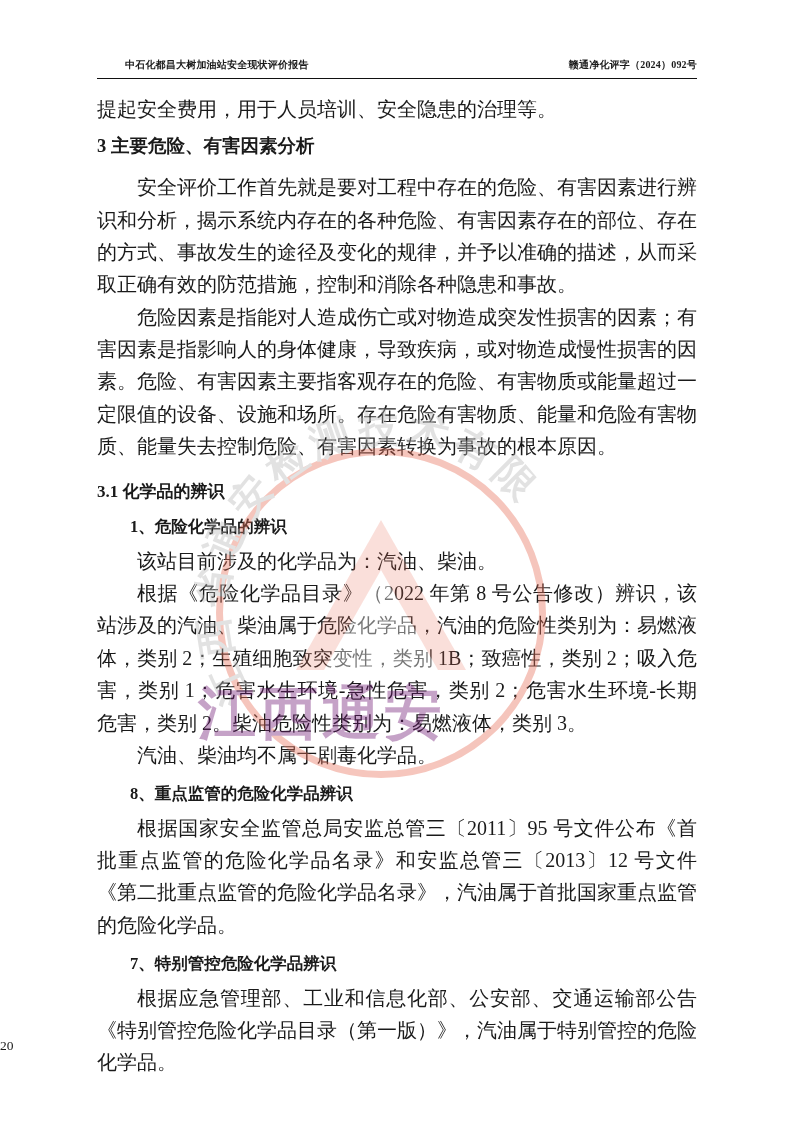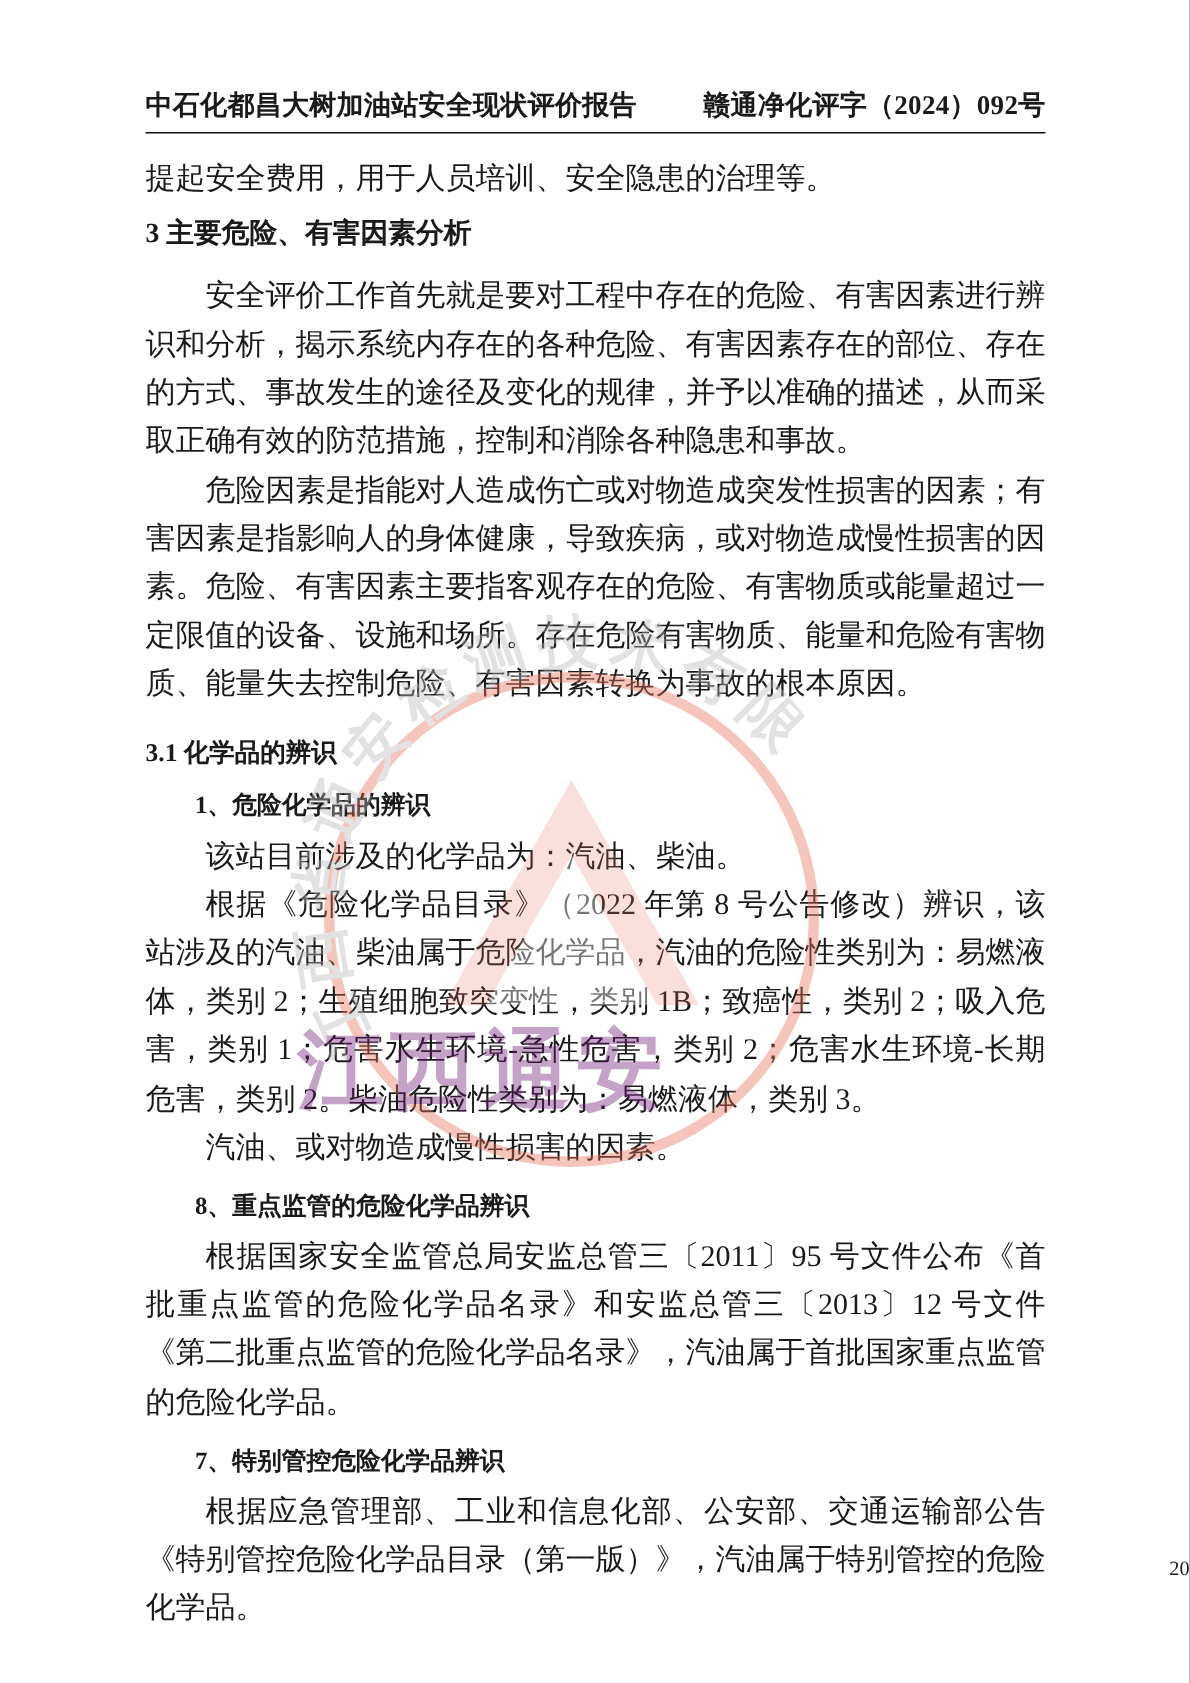--- a/index.html
+++ b/index.html
@@ -21,23 +21,24 @@
     position: absolute;
     left: 97px;
     top: 58px;
     width: 600px;
   }
   
   .hdr {
     display: flex;
     justify-content: space-between;
     align-items: flex-end;
-    font-size: 18px;
+    font-size: 10px;
     letter-spacing: 0.2px;
     padding-bottom: 6px;
+    margin-left: 28px;
   }
   .hdr-left { font-weight: 600; }
   .hdr-right { font-weight: 700; }
   .hdr-rule {
     border-bottom: 1.3px solid #111;
     margin-bottom: 14px;
   }
   
   p {
     margin: 0;
@@ -65,21 +66,21 @@
     text-indent: 2em;
     margin: 10px 0 4px 0;
     line-height: 1.6;
   }
   .para { margin-bottom: 0px; }
   .pagenum {
     position: absolute;
     left: 0;
     right: 0;
     top: 1038px;
-    text-align: right;
+    text-align: left;
     font-size: 13.5px;
   }
   
   .wm {
     position: absolute;
     left: 0; top: 0;
     width: 793px; height: 1122px;
     pointer-events: none;
     z-index: 5;
   }
@@ -168,21 +169,21 @@
     <p class="indent para">危险因素是指能对人造成伤亡或对物造成突发性损害的因素；有害因素是指影响人的身体健康，导致疾病，或对物造成慢性损害的因素。危险、有害因素主要指客观存在的危险、有害物质或能量超过一定限值的设备、设施和场所。存在危险有害物质、能量和危险有害物质、能量失去控制危险、有害因素转换为事故的根本原因。</p>
 
     <div class="h2">3.1 化学品的辨识</div>
 
     <div class="h3">1、危险化学品的辨识</div>
 
     <p class="indent para">该站目前涉及的化学品为：汽油、柴油。</p>
 
     <p class="indent para">根据《危险化学品目录》（2022 年第 8 号公告修改）辨识，该站涉及的汽油、柴油属于危险化学品，汽油的危险性类别为：易燃液体，类别 2；生殖细胞致突变性，类别 1B；致癌性，类别 2；吸入危害，类别 1；危害水生环境-急性危害，类别 2；危害水生环境-长期危害，类别 2。柴油危险性类别为：易燃液体，类别 3。</p>
 
-    <p class="indent para">汽油、或对物造成慢性损害的因素。</p>
+    <p class="indent para">汽油、柴油均不属于剧毒化学品。</p>
 
     <div class="h3">8、重点监管的危险化学品辨识</div>
 
     <p class="indent para">根据国家安全监管总局安监总管三〔2011〕95 号文件公布《首批重点监管的危险化学品名录》和安监总管三〔2013〕12 号文件《第二批重点监管的危险化学品名录》，汽油属于首批国家重点监管的危险化学品。</p>
 
     <div class="h3">7、特别管控危险化学品辨识</div>
 
     <p class="indent para">根据应急管理部、工业和信息化部、公安部、交通运输部公告《特别管控危险化学品目录（第一版）》，汽油属于特别管控的危险化学品。</p>
 
   </div>

